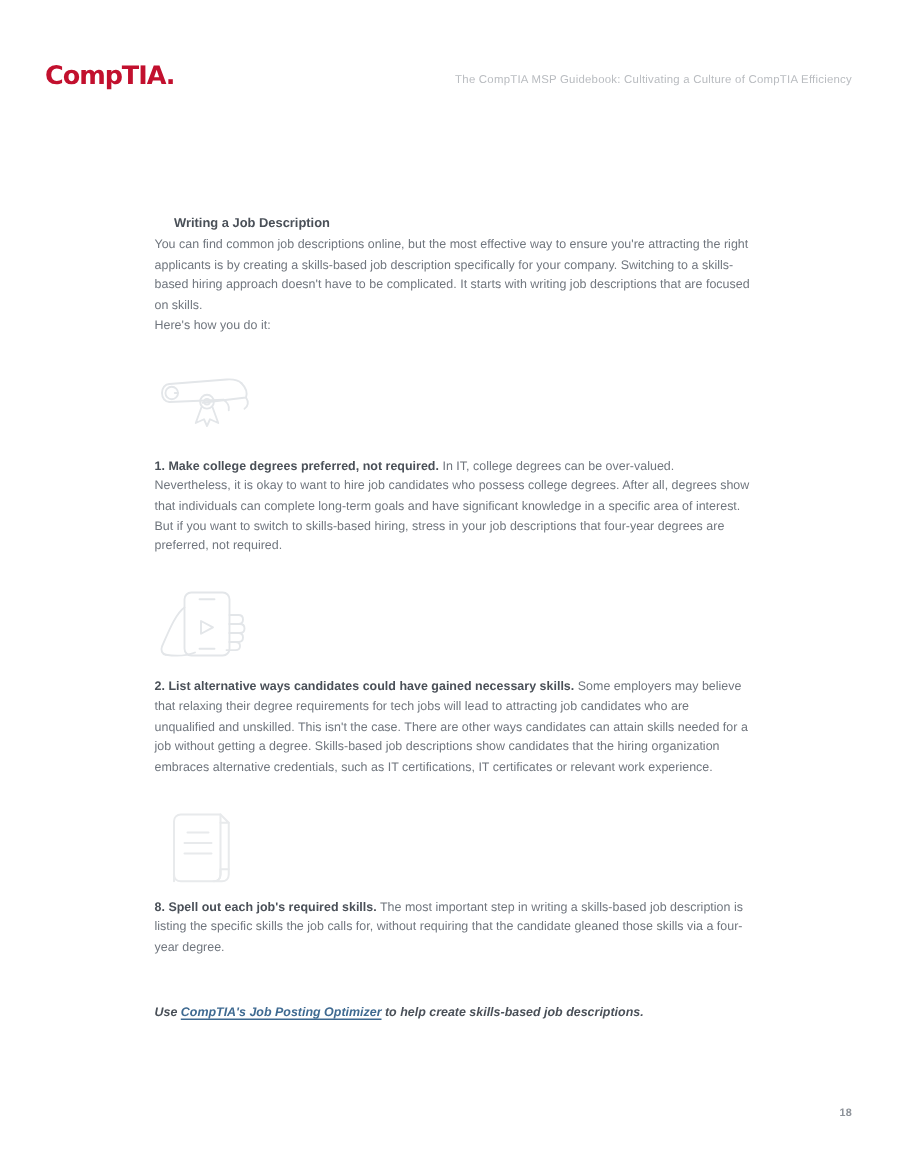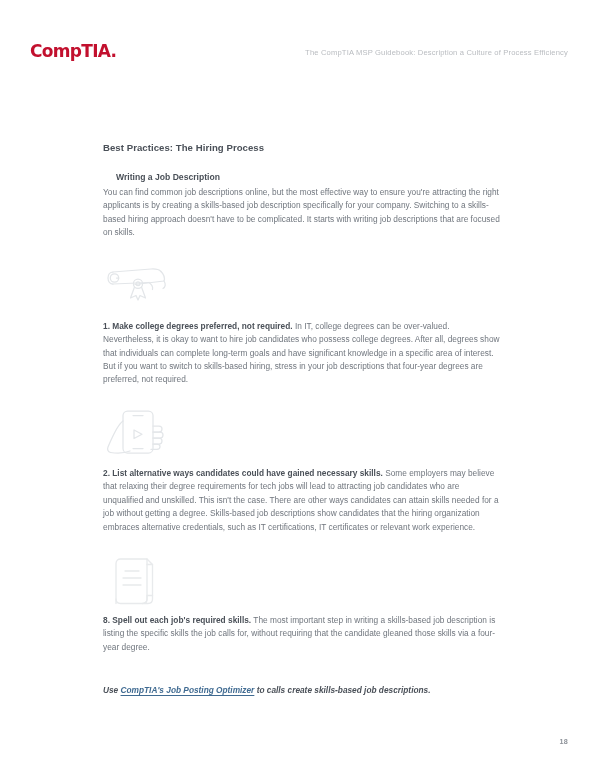--- a/index.html
+++ b/index.html
@@ -130,31 +130,31 @@
     letter-spacing: 0.2px;
   }
 </style>
 </head>
 <body>
 
 <div class="page-header">
   <div class="brand-logo">
     <span>CompTIA</span><span class="logo-dot">.</span>
   </div>
-  <div class="header-title">The CompTIA MSP Guidebook: Description a Culture of Process Efficiency</div>
+  <div class="header-title">The CompTIA MSP Guidebook: Cultivating a Culture of CompTIA Efficiency</div>
 </div>
 
 <div class="content">
 
-  <h1 class="section-title">Best Practices: The Hiring Process</h1>
 
   <h2 class="sub-title">Writing a Job Description</h2>
 
   <p class="body">You can find common job descriptions online, but the most effective way to ensure you're attracting the right applicants is by creating a skills-based job description specifically for your company. Switching to a skills-based hiring approach doesn't have to be complicated. It starts with writing job descriptions that are focused on skills.</p>
 
+  <p class="body howto">Here's how you do it:</p>
 
   <div class="icon-block">
     <svg width="72" height="46" viewBox="0 0 72 46" fill="none" stroke="#e3e6e9" stroke-width="1.25" stroke-linecap="round" stroke-linejoin="round">
       <path d="M10 12 C7 12 5 14.5 5 18 C5 21.5 7 24 10 24"></path>
       <circle cx="11.5" cy="18" r="4.2"></circle>
       <path d="M15.7 18 L13.5 18"></path>
       <path d="M10 12 L48 9 C52 8.7 56 9.5 58 11.5"></path>
       <path d="M10 24 L46 22.5"></path>
       <path d="M58 11.5 C61 14.5 62 18 61 21 L32 24.5"></path>
       <path d="M46 22.5 C49 24.5 50 27 49.5 29.5"></path>
@@ -189,17 +189,17 @@
       <path d="M49.5 10.5 L49.5 41.5"></path>
       <path d="M13 45 L13 49.5"></path>
       <path d="M39.5 49.5 C42 49.5 44 47.8 44 45 L44 41.5 L49.5 41.5 L49.5 45 C49.5 47.8 47.5 49.5 45 49.5 Z"></path>
       <path d="M22 17 L36 17"></path>
       <path d="M20 24 L38 24"></path>
       <path d="M20 31 L38 31"></path>
     </svg>
   </div>
   <p class="body item"><span class="lead">8. Spell out each job's required skills.</span><span> The most important step in writing a skills-based job description is listing the specific skills the job calls for, without requiring that the candidate gleaned those skills via a four-year degree.</span></p>
 
-  <p class="cta"><span>Use </span><a class="cta-link" href="#">CompTIA's Job Posting Optimizer</a><span> to calls create skills-based job descriptions.</span></p>
+  <p class="cta"><span>Use </span><a class="cta-link" href="#">CompTIA's Job Posting Optimizer</a><span> to help create skills-based job descriptions.</span></p>
 
 </div>
 
 <div class="page-number">18</div>
 
 </body></html>

